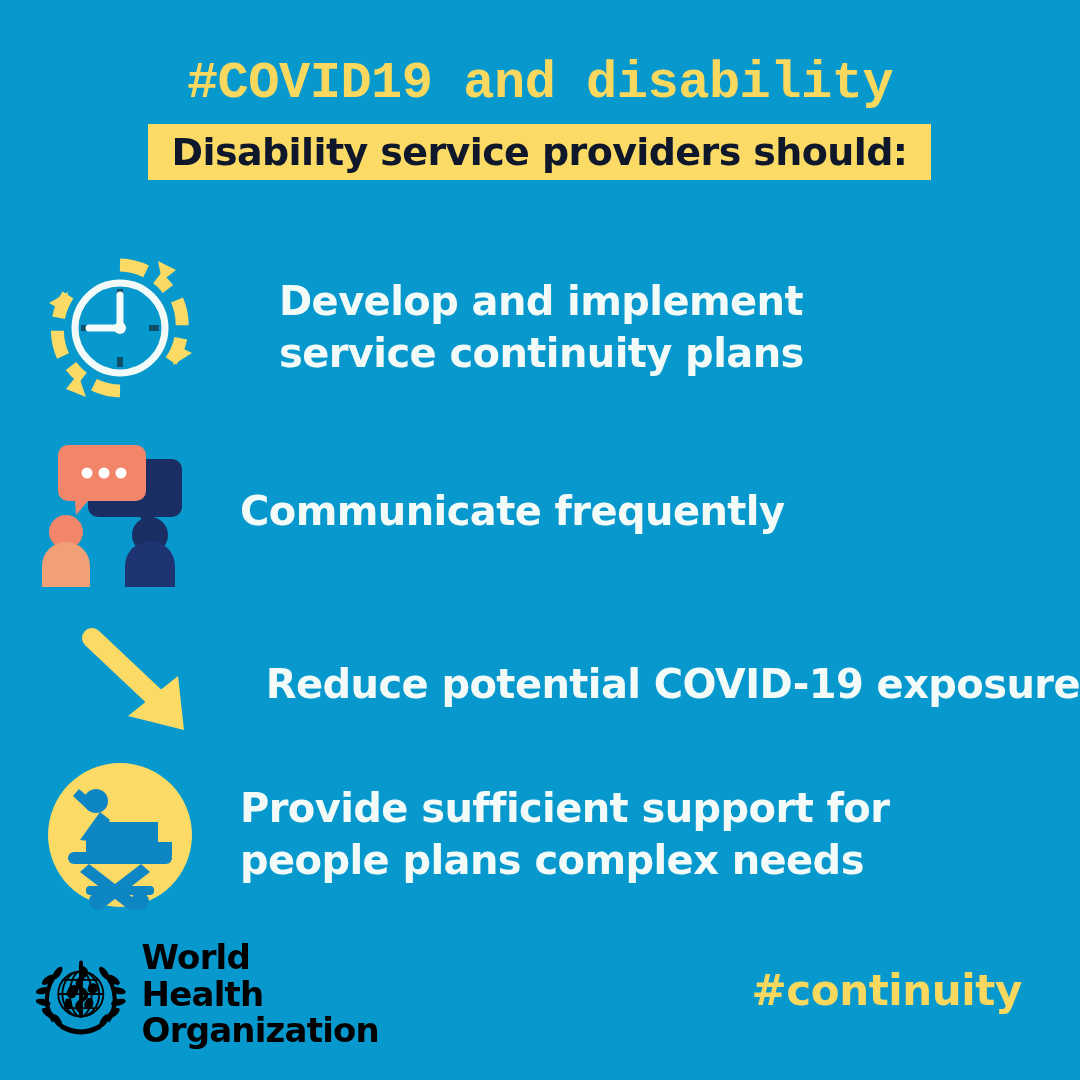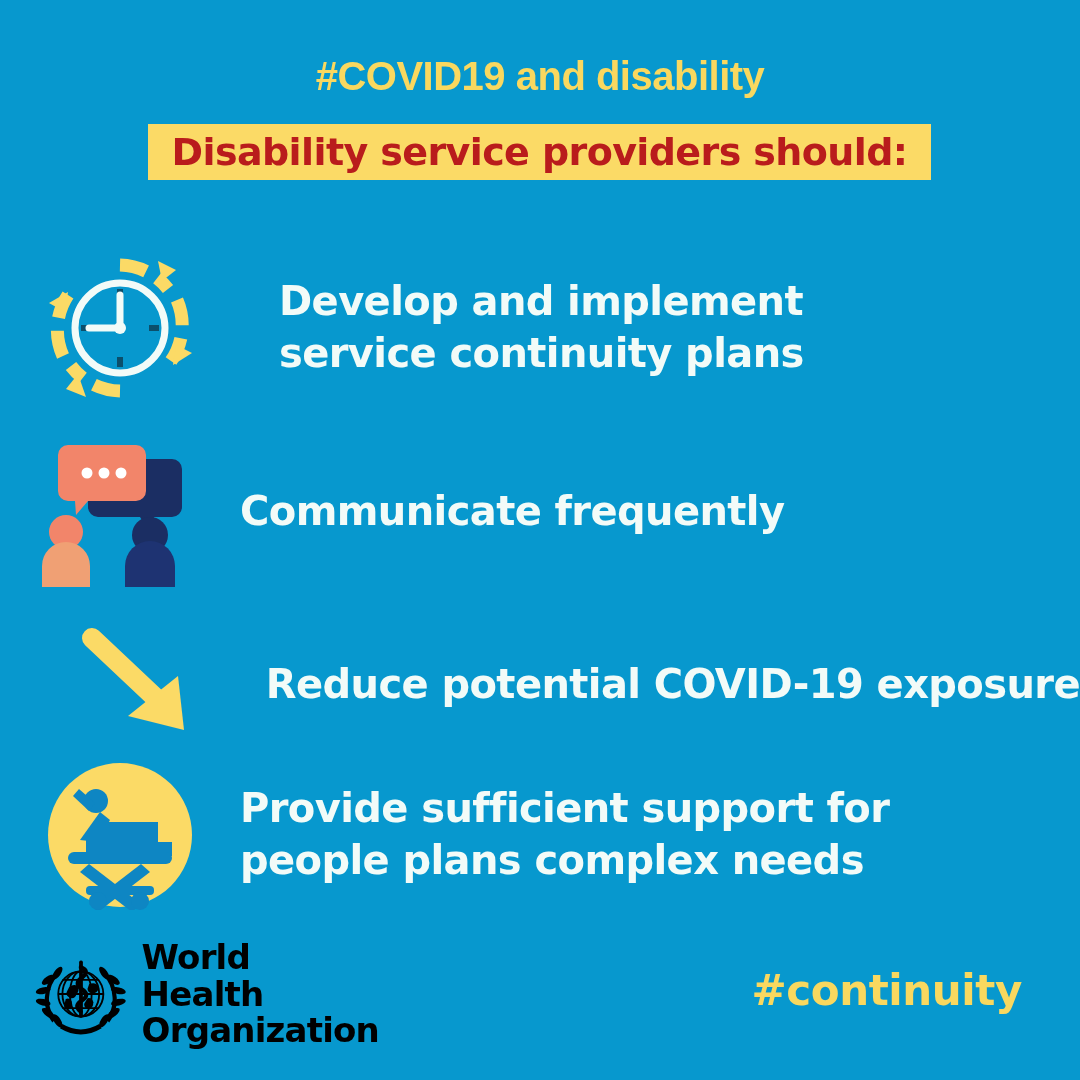--- a/index.html
+++ b/index.html
@@ -18,44 +18,44 @@
     overflow: hidden;
   }
 
   
   #headline {
     position: absolute;
     left: 0;
     top: 54px;
     width: 1080px;
     text-align: center;
-    font-family: Liberation Sans, sans-serif;
-    font-weight: bold;
-    font-size: 40px;
+    font-family: Liberation Mono, monospace;
+    font-weight: bold;
+    font-size: 52px;
     letter-spacing: -0.5px;
     color: #F9D85F;
     white-space: nowrap;
   }
   #subbanner {
     position: absolute;
     left: 148px;
     top: 124px;
     width: 783px;
     height: 56px;
     background: #FBDA66;
     display: flex;
     align-items: center;
     justify-content: center;
   }
   #subbanner-text {
     font-family: "DejaVu Sans", sans-serif;
     font-weight: bold;
     font-size: 38px;
     letter-spacing: -0.6px;
-    color: #b91c1c;
+    color: #0f172a;
     white-space: nowrap;
   }
 
   
   .row {
     position: absolute;
     left: 0;
     width: 1080px;
     display: flex;
     align-items: center;

